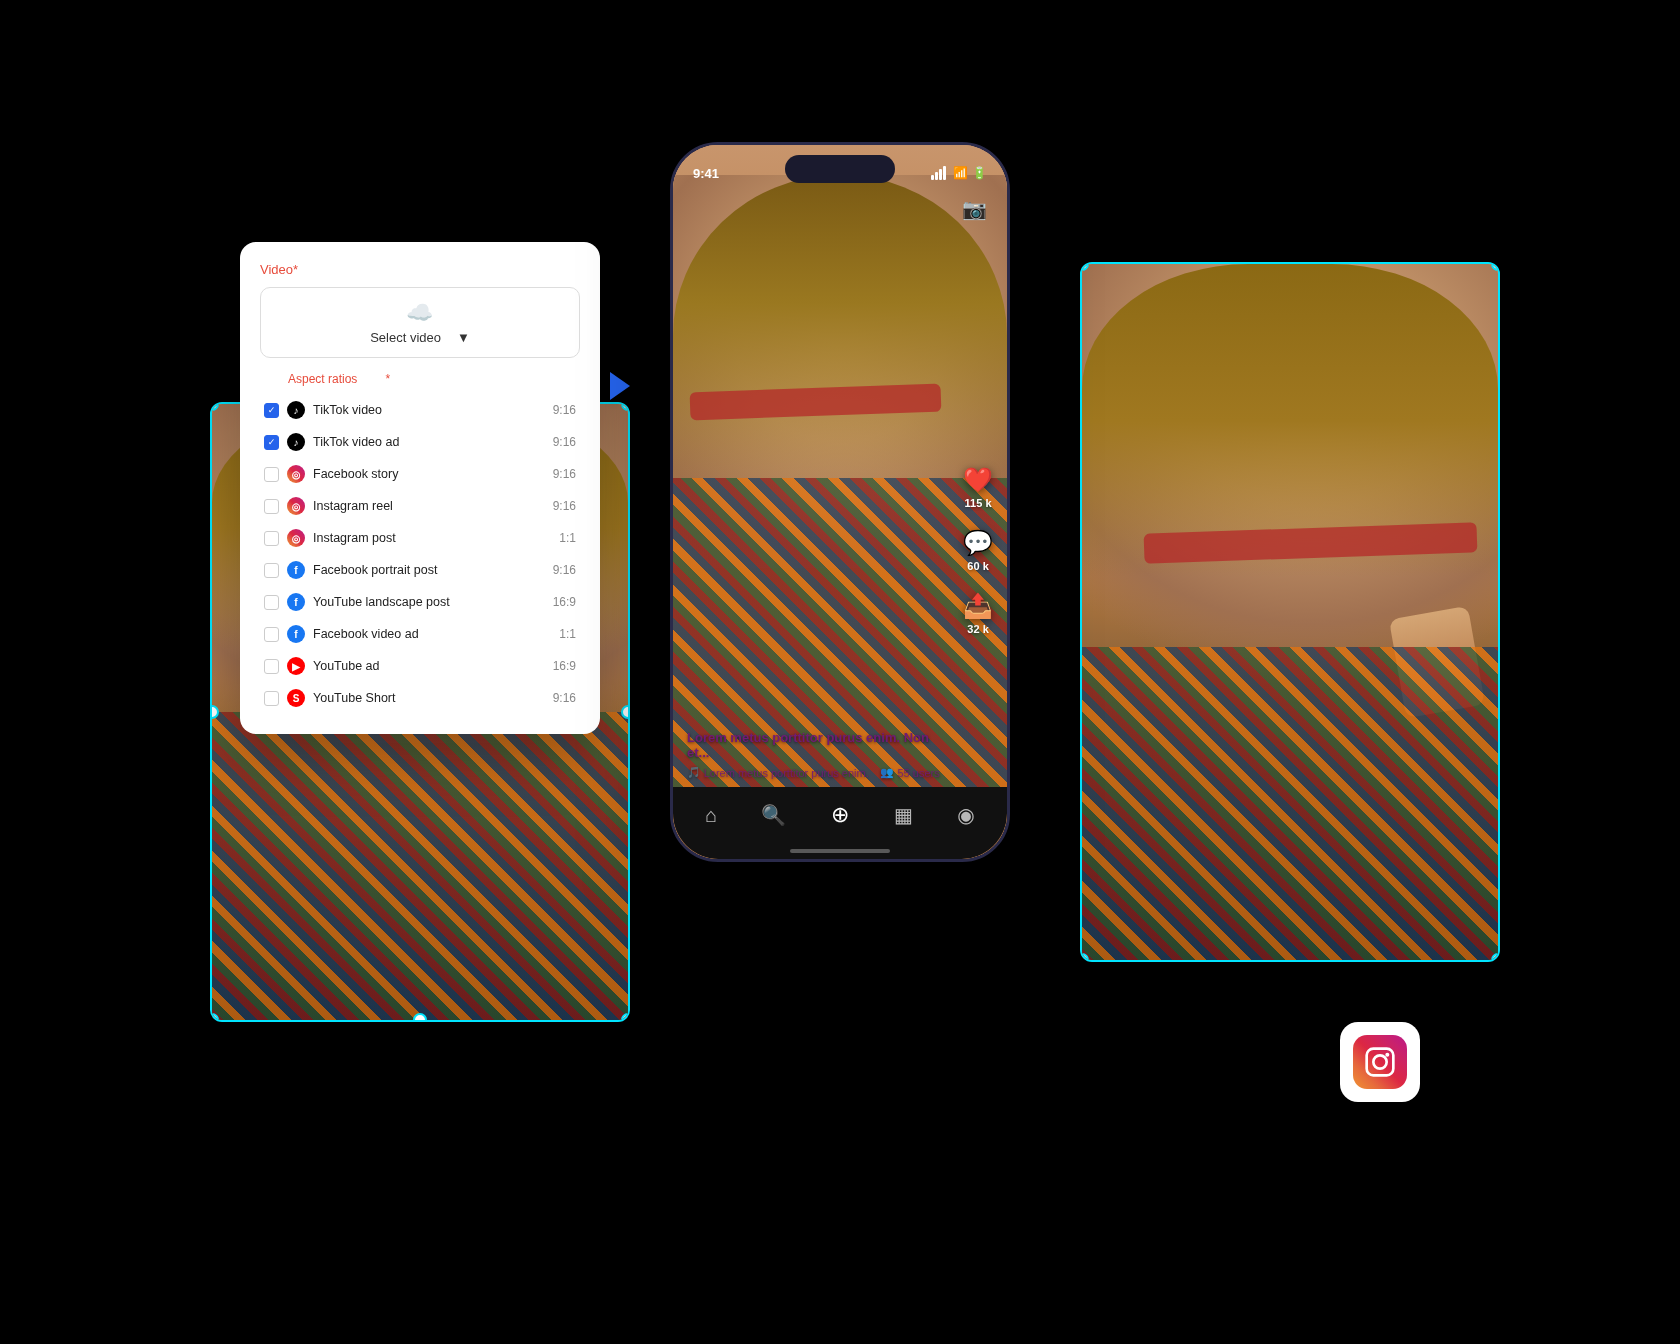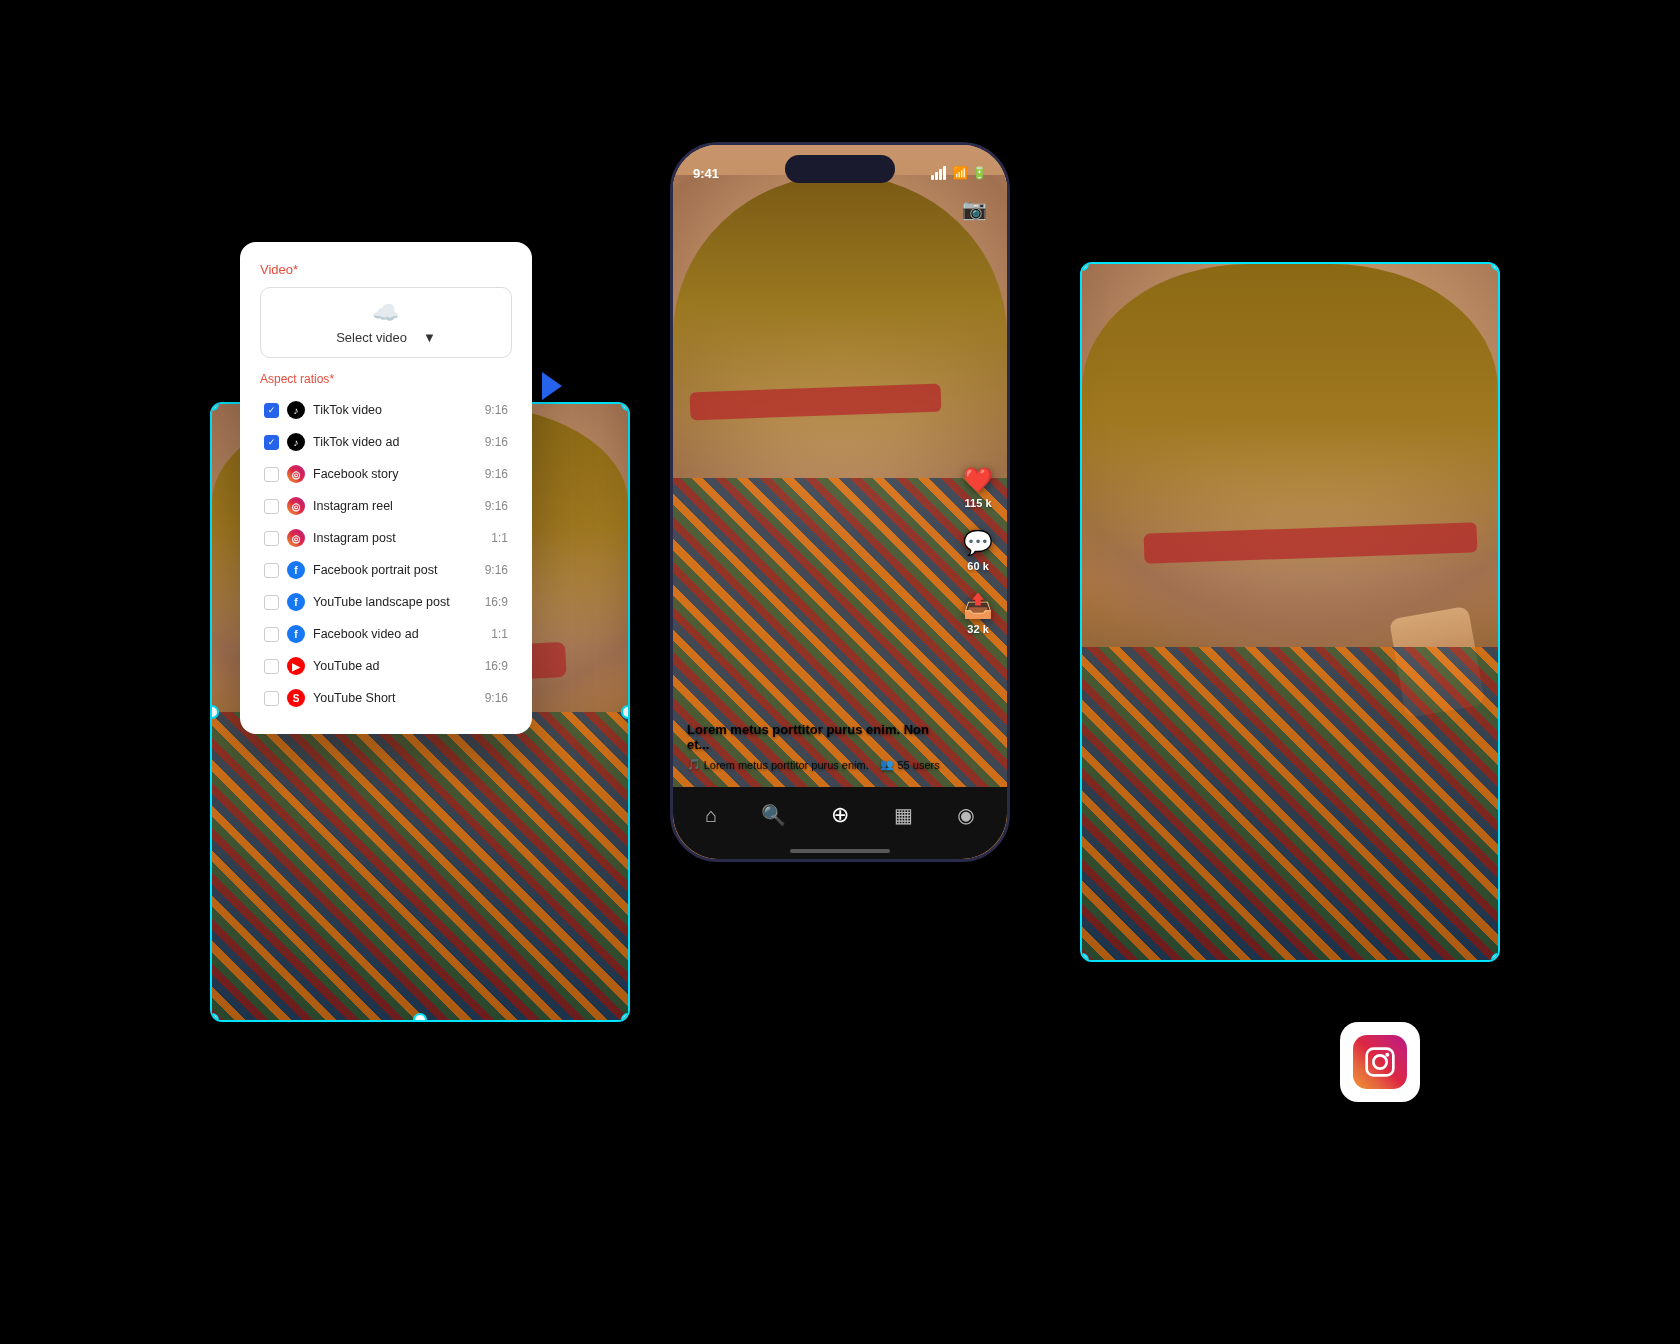--- a/index.html
+++ b/index.html
@@ -19,21 +19,21 @@
       position: relative;
       width: 1200px;
       height: 1100px;
     }
 
     
     .form-card {
       position: absolute;
       left: 0;
       top: 120px;
-      width: 292px;
+      width: 360px;
       background: #fff;
       border-radius: 16px;
       padding: 20px;
       box-shadow: 0 20px 60px rgba(0,0,0,0.3);
       z-index: 10;
     }
 
     .form-card .label {
       font-size: 13px;
       color: #333;
@@ -63,21 +63,21 @@
       display: flex;
       align-items: center;
       gap: 16px;
     }
 
     .aspect-label {
       font-size: 12px;
       color: #333;
       margin-bottom: 8px;
     }
-    .aspect-label span { color: #e74c3c; }
+    .aspect-label span { color: #e74c3c; margin-left: 28px; }
 
     .aspect-list {
       display: flex;
       flex-direction: column;
       gap: 0;
     }
 
     .aspect-item {
       display: flex;
       align-items: center;
@@ -302,25 +302,25 @@
       filter: drop-shadow(0 2px 4px rgba(0,0,0,0.5));
     }
     .action-count {
       font-size: 11px;
       font-weight: 600;
       text-shadow: 0 1px 3px rgba(0,0,0,0.5);
     }
 
     .caption-area {
       position: absolute;
-      bottom: 88px;
+      bottom: 80px;
       left: 14px;
       right: 60px;
       z-index: 6;
-      color: #000000;
+      color: #701a75;
     }
     .caption-title {
       font-size: 13px;
       font-weight: 600;
       margin-bottom: 6px;
       text-shadow: 0 1px 3px rgba(0,0,0,0.6);
     }
     .caption-meta {
       display: flex;
       gap: 12px;

